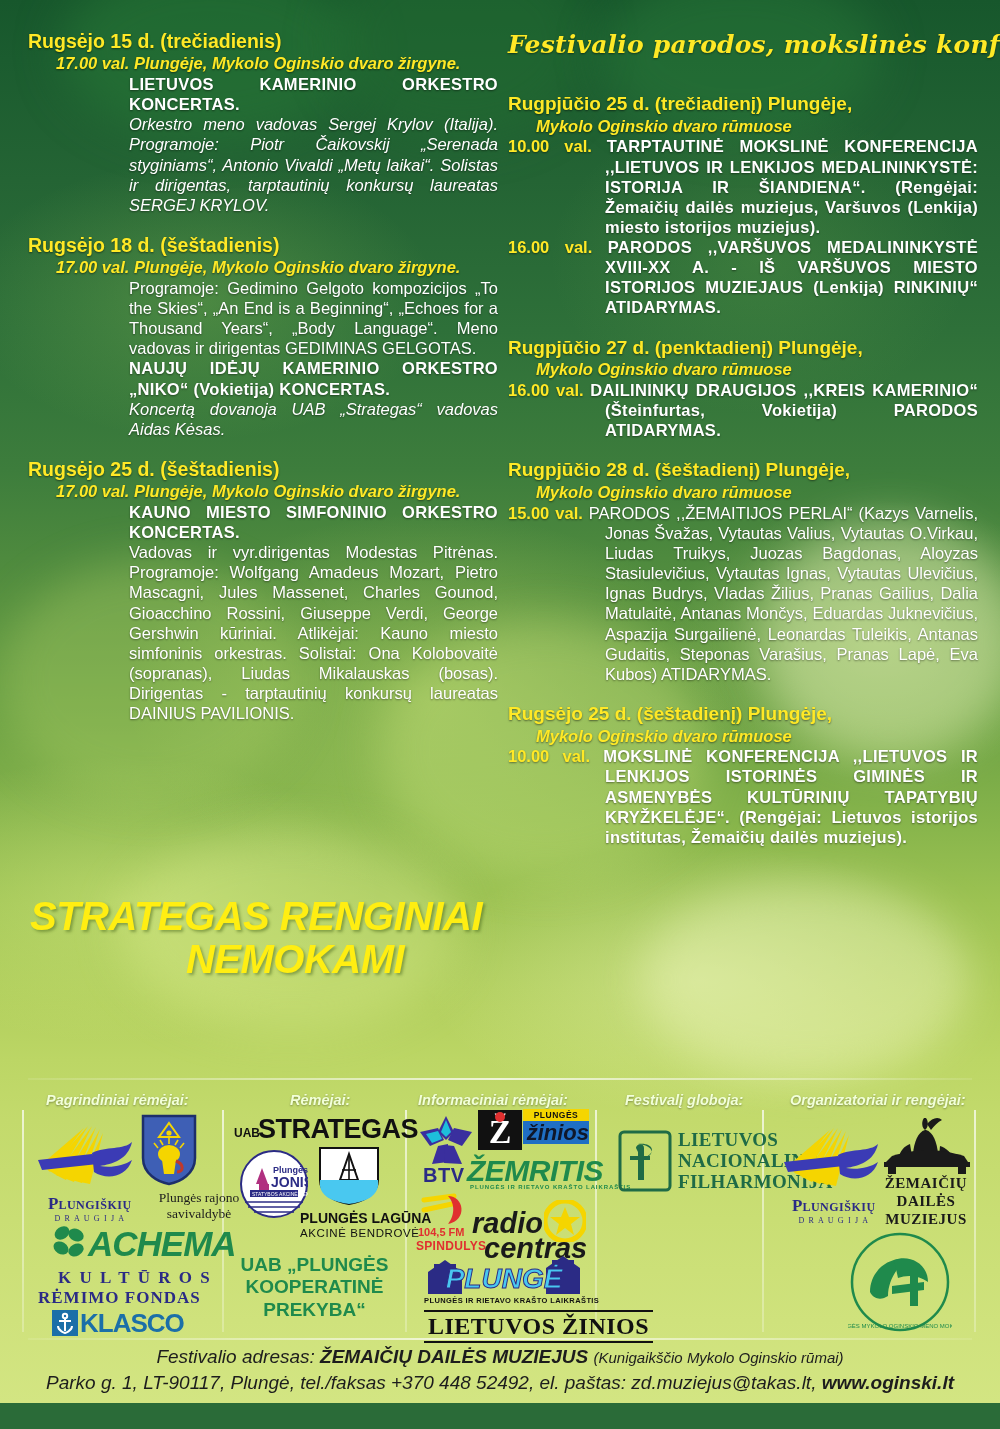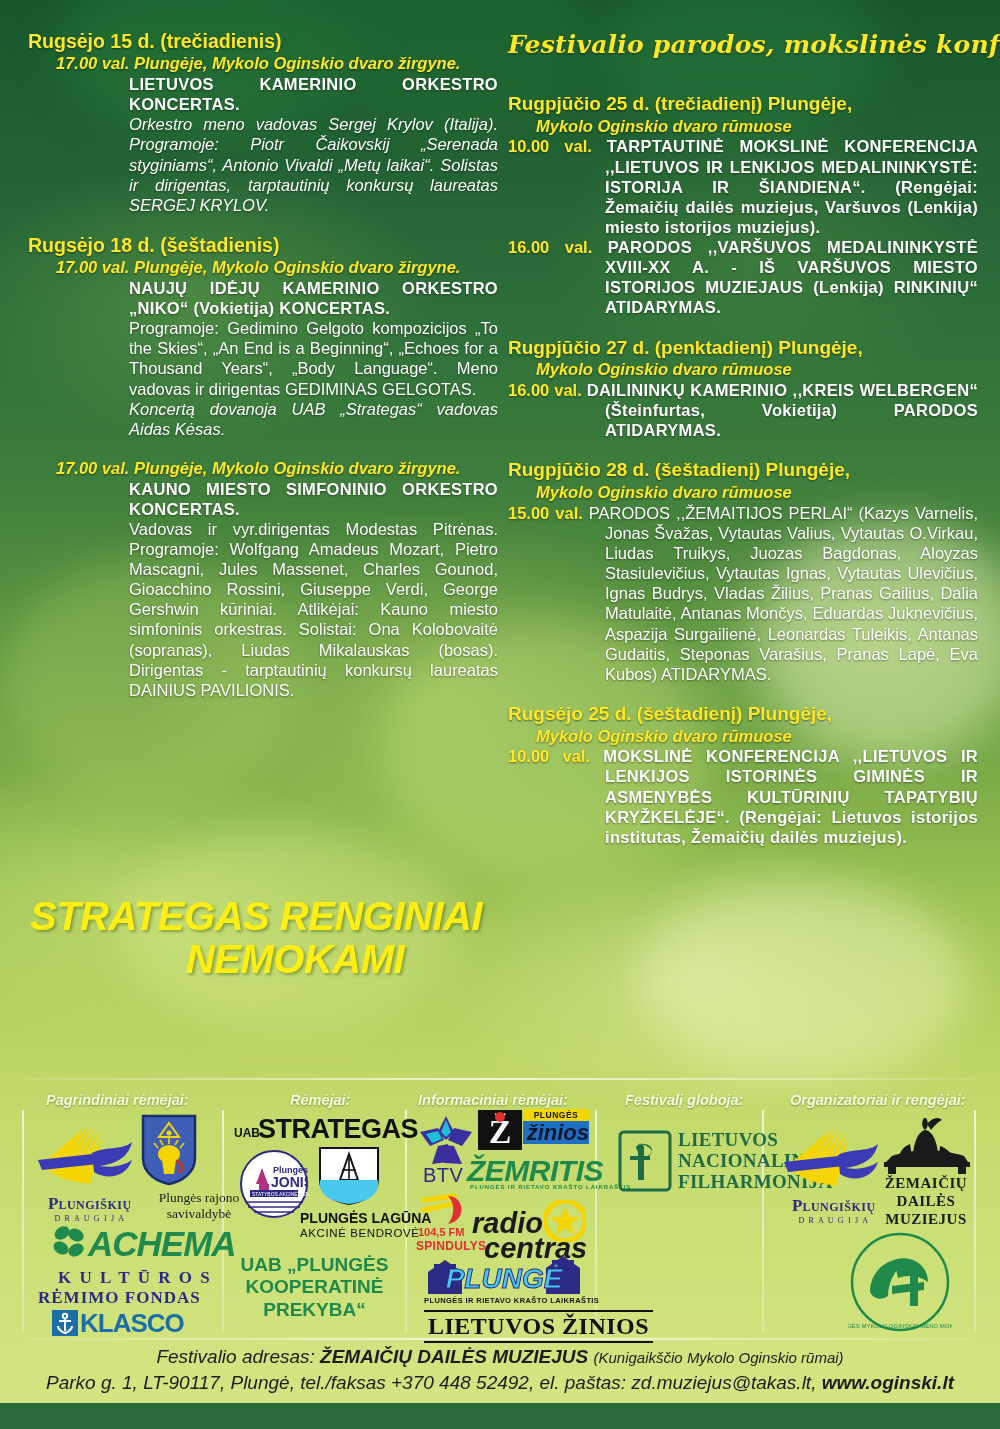--- a/index.html
+++ b/index.html
@@ -122,26 +122,27 @@
       <div class="ind" style="font-style:italic">Orkestro meno vadovas Sergej Krylov (Italija). Programoje: Piotr Čaikovskij „Serenada styginiams“, Antonio Vivaldi „Metų laikai“. Solistas ir dirigentas, tarptautinių konkursų laureatas SERGEJ KRYLOV.</div>
     </div>
 
     <div class="event">
       <div class="ev-date">Rugsėjo 18 d. (šeštadienis)</div>
       <div class="ev-venue">
         <span>17.00 val.</span>
         <span>Plungėje,</span>
         <i>Mykolo Oginskio dvaro žirgyne.</i>
       </div>
+      <div class="ind">Programoje: Gedimino Gelgoto kompozicijos „To the Skies“, „An End is a Beginning“, „Echoes for a Thousand Years“, „Body Language“. Meno vadovas ir dirigentas GEDIMINAS GELGOTAS.</div>
       <div class="ind caps">NAUJŲ IDĖJŲ KAMERINIO ORKESTRO „NIKO“ (Vokietija) KONCERTAS.</div>
-      <div class="ind">Programoje: Gedimino Gelgoto kompozicijos „To the Skies“, „An End is a Beginning“, „Echoes for a Thousand Years“, „Body Language“. Meno vadovas ir dirigentas GEDIMINAS GELGOTAS.</div>
       <div class="ind" style="font-style:italic">Koncertą dovanoja UAB „Strategas“ vadovas Aidas Kėsas.</div>
     </div>
 
     <div class="event">
+      <div class="ev-date">Rugsėjo 25 d. (šeštadienis)</div>
       <div class="ev-venue">
         <span>17.00 val.</span>
         <span>Plungėje,</span>
         <i>Mykolo Oginskio dvaro žirgyne.</i>
       </div>
       <div class="ind caps">KAUNO MIESTO SIMFONINIO ORKESTRO KONCERTAS.</div>
       <div class="ind">Vadovas ir vyr.dirigentas Modestas Pitrėnas. Programoje: Wolfgang Amadeus Mozart, Pietro Mascagni, Jules Massenet, Charles Gounod, Gioacchino Rossini, Giuseppe Verdi, George Gershwin kūriniai. Atlikėjai: Kauno miesto simfoninis orkestras. Solistai: Ona Kolobovaitė (sopranas), Liudas Mikalauskas (bosas). Dirigentas - tarptautinių konkursų laureatas DAINIUS PAVILIONIS.</div>
     </div>
   </div>
 
@@ -164,21 +165,21 @@
         <span class="time">16.00 val.</span>
         <span class="caps">PARODOS ,,VARŠUVOS MEDALININKYSTĖ XVIII-XX A. - IŠ VARŠUVOS MIESTO ISTORIJOS MUZIEJAUS (Lenkija) RINKINIŲ“ ATIDARYMAS.</span>
       </div>
     </div>
 
     <div class="event">
       <div class="ev-date wide">Rugpjūčio 27 d. (penktadienį) Plungėje,</div>
       <div class="ev-venue">Mykolo Oginskio dvaro rūmuose</div>
       <div class="body-hang r">
         <span class="time">16.00 val.</span>
-        <span class="caps">DAILININKŲ KAMERINIO ,,KREIS WELBERGEN“ (Šteinfurtas, Vokietija) PARODOS ATIDARYMAS.</span>
+        <span class="caps">DAILININKŲ DRAUGIJOS ,,KREIS KAMERINIO“ (Šteinfurtas, Vokietija) PARODOS ATIDARYMAS.</span>
       </div>
     </div>
 
     <div class="event">
       <div class="ev-date wide">Rugpjūčio 28 d. (šeštadienį) Plungėje,</div>
       <div class="ev-venue">Mykolo Oginskio dvaro rūmuose</div>
       <div class="body-hang r">
         <span class="time">15.00 val.</span>
         <span>PARODOS ,,ŽEMAITIJOS PERLAI“ (Kazys Varnelis, Jonas Švažas, Vytautas Valius, Vytautas O.Virkau, Liudas Truikys, Juozas Bagdonas, Aloyzas Stasiulevičius, Vytautas Ignas, Vytautas Ulevičius, Ignas Budrys, Vladas Žilius, Pranas Gailius, Dalia Matulaitė, Antanas Mončys, Eduardas Juknevičius, Aspazija Surgailienė, Leonardas Tuleikis, Antanas Gudaitis, Steponas Varašius, Pranas Lapė, Eva Kubos) ATIDARYMAS.</span>
       </div>
@@ -312,21 +313,21 @@
       <g fill="#3a2f9e">
         <path d="M28 2 L36 18 L28 26 L20 18 Z"></path>
           <path d="M2 18 L20 14 L26 26 L12 32 Z"></path>
         <path d="M54 18 L36 14 L30 26 L44 32 Z"></path>
           <path d="M14 50 L20 32 L30 30 L30 48 Z"></path>
         <path d="M44 50 L36 32 L27 31 L26 49 Z"></path>
       </g>
       <path d="M28 6 L33 18 L28 23 L23 18 Z" fill="#1dbfdb"></path>
       <path d="M8 20 L20 17 L24 25 L14 29 Z" fill="#1dbfdb"></path>
     </svg>
-    <div class="logo-txt" style="left:423px;top:82px;font-size:20px;font-weight:normal;color:#2b2b85;letter-spacing:0.5px;">BTV</div>
+    <div class="logo-txt" style="left:423px;top:82px;font-size:20px;font-weight:bold;color:#2b2b85;letter-spacing:0.5px;">BTV</div>
 
     <svg style="position:absolute;left:478px;top:28px;" width="44" height="40" viewBox="0 0 44 40">
       <rect x="0" y="0" width="44" height="40" fill="#111"></rect>
       <text x="22" y="33" font-size="34" font-family="'Liberation Serif',serif" font-weight="bold" fill="#fff" text-anchor="middle">Ž</text>
       <circle cx="22" cy="7" r="5" fill="#e03030"></circle>
     </svg>
     <div style="position:absolute;left:523px;top:27px;width:66px;">
       <div style="background:#f5d500;text-align:center;font-size:8.5px;font-weight:bold;color:#111;letter-spacing:0.5px;padding:1px 0;">PLUNGĖS</div>
       <div style="background:#1f6fc4;text-align:right;font-size:22px;font-weight:bold;font-style:italic;color:#0f172a;line-height:1.05;">žinios</div>
     </div>

